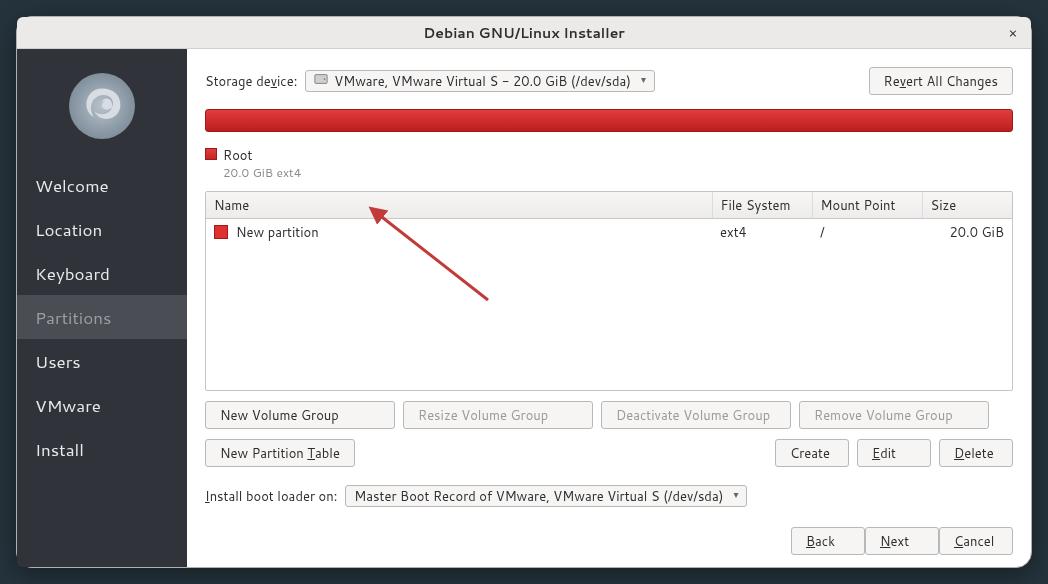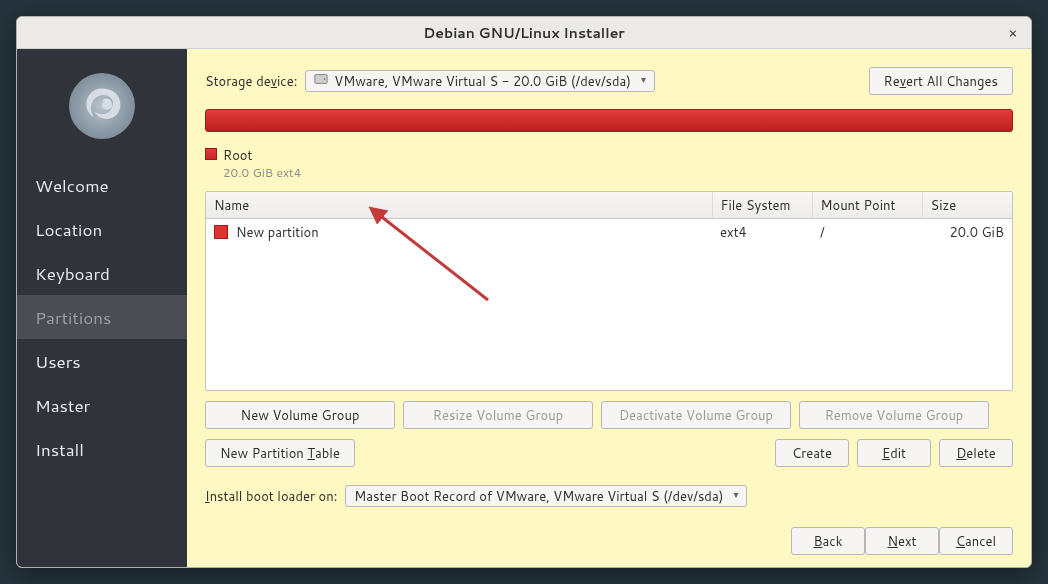--- a/index.html
+++ b/index.html
@@ -1,37 +1,37 @@
 <!DOCTYPE html>
 <html><head>
 <meta charset="utf-8">
 <style>
   *{box-sizing:border-box;margin:0;padding:0;font-family:"Cantarell","Segoe UI",sans-serif;font-size:13px;color:#2e2e2e}
   body{background:#25333c;width:1048px;height:584px;overflow:hidden;position:relative}
-  .modal{position:absolute;left:16px;top:16px;right:16px;bottom:16px;background:#fef9c3;border:1px solid #b0b0b0;border-radius:6px;display:flex;flex-direction:column;box-shadow:0 6px 24px rgba(0,0,0,.4)}
+  .modal{position:absolute;left:16px;top:16px;right:16px;bottom:16px;background:#ffffff;border:1px solid #b0b0b0;border-radius:16px;display:flex;flex-direction:column;box-shadow:0 6px 24px rgba(0,0,0,.4)}
   .titlebar{height:32px;border-bottom:1px solid #d0d0d0;display:flex;align-items:center;justify-content:center;position:relative;border-radius:6px 6px 0 0;background:#eceae8}
   .titlebar .title{font-weight:600;font-size:14px}
   .titlebar .close{position:absolute;right:8px;top:6px;width:20px;height:20px;display:flex;align-items:center;justify-content:center;cursor:pointer;font-size:14px;color:#333}
   .body{flex:1;display:flex;min-height:0}
   
   .sidebar{width:170px;background:#30343a;border-radius:0 0 0 5px;display:flex;flex-direction:column;padding-top:4px}
   .logo-wrap{width:100%;display:flex;justify-content:center;padding:20px 0 24px}
   .logo{width:66px;height:66px;border-radius:50%;background:radial-gradient(circle at 50% 50%,#b9c2ca 0%,#8b9aa6 55%,#6d7b86 100%);display:flex;align-items:center;justify-content:center;position:relative}
   .logo svg{width:46px;height:46px}
   .side-item{padding:10px 18px;font-size:17px;color:#e9eaeb;cursor:pointer}
   .side-item.dim{color:#9b9fa4}
   .side-item.active{background:#4a4e54}
   
   .content{flex:1;display:flex;flex-direction:column;padding:18px 18px 12px 18px;gap:0;min-width:0}
   .row{display:flex;align-items:center;gap:8px}
   .label{font-size:13px}
   .select{display:inline-flex;align-items:flex-start;gap:6px;background:#f6f5f4;border:1px solid #b8b8b8;border-radius:3px;padding:1px 8px;cursor:pointer}
   .select .disk-ic{width:14px;height:14px;display:inline-block}
   .select .caret{margin-left:4px;font-size:10px;color:#666}
-  .btn{background:#f6f5f4;border:1px solid #b8b8b8;border-radius:3px;padding:4px 14px;cursor:pointer;font-size:13px;color:#2e2e2e;min-width:74px;text-align:center}
+  .btn{background:#f6f5f4;border:1px solid #b8b8b8;border-radius:3px;padding:4px 14px;cursor:pointer;font-size:13px;color:#2e2e2e;min-width:74px;text-align:left}
   .btn.disabled, .btn[disabled]{color:#9a9a9a;cursor:default}
   .btn .ul{text-decoration:underline}
   .spacer{flex:1}
 
   .partbar{margin-top:14px;height:26px;border:1px solid #9c1a1a;border-radius:3px;background:linear-gradient(#e23c3c,#bb1e1e)}
   .legend{display:flex;align-items:flex-start;gap:6px;margin-top:14px}
   .swatch{width:12px;height:12px;border:1px solid #9c1a1a;background:linear-gradient(#e23c3c,#c52525);margin-top:2px}
   .legend .name{font-size:13px;color:#2e2e2e}
   .legend .sub{font-size:12px;color:#8a8a8a}
 
@@ -73,21 +73,21 @@
           <svg viewBox="0 0 50 50">
               <path d="M25 6c-10 0-17 8-17 17 0 6 3 11 8 14-2-3-3-6-3-10 0-8 6-14 14-14 6 0 10 4 10 9 0 4-3 7-7 7-3 0-5-2-5-5 0-2 1-3 3-4-1 0-2 0-3 1 0-1 1-3 3-4 4-1 8 2 8 7 0 6-5 10-11 10-3 0-6-1-8-3 2 5 7 8 13 8 9 0 15-7 15-15C45 13 37 6 25 6z" fill="#d7dde2"></path>
             </svg>
         </div>
       </div>
       <div class="side-item">Welcome</div>
       <div class="side-item">Location</div>
       <div class="side-item">Keyboard</div>
       <div class="side-item active dim">Partitions</div>
       <div class="side-item">Users</div>
-      <div class="side-item">Master</div>
+      <div class="side-item">VMware</div>
       <div class="side-item">Install</div>
     </div>
 
     <div class="content">
 
       <div class="row">
         <span class="label">
           <span>Storage de</span><span class="ul">v</span><span>ice:</span>
         </span>
         <div class="select">

